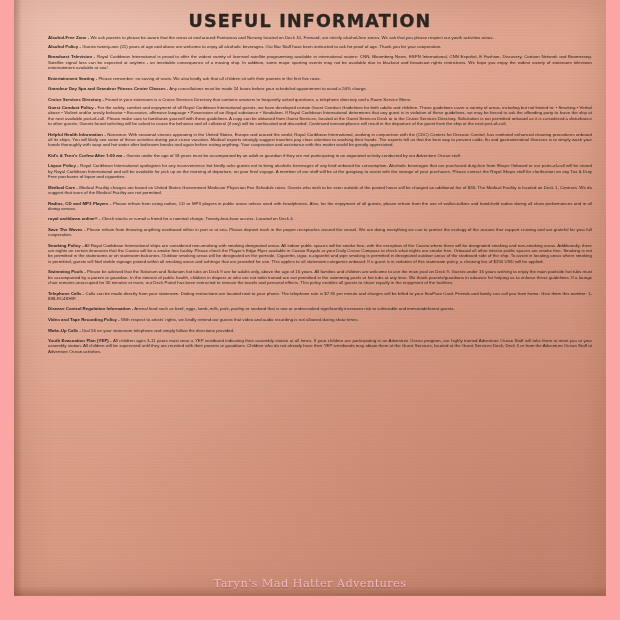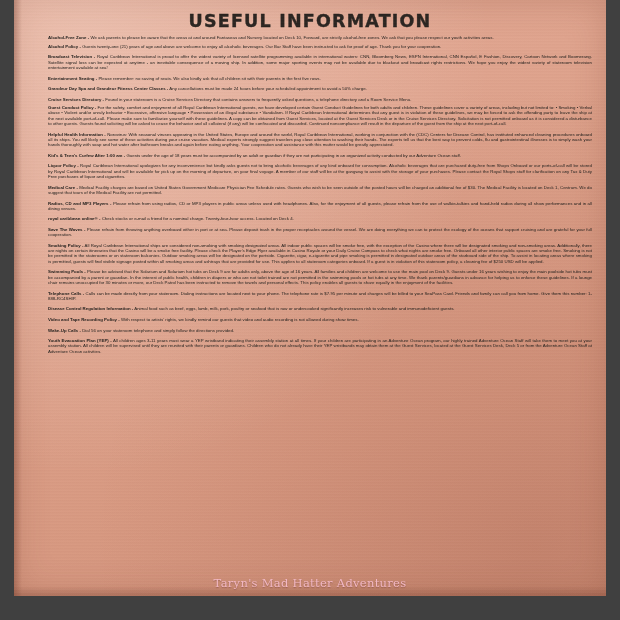--- a/index.html
+++ b/index.html
@@ -5,21 +5,21 @@
   html, body {
     margin: 0;
     padding: 0;
     background: #d8cfc2;
   }
   .page {
     position: relative;
     width: 620px;
     height: 620px;
     overflow: hidden;
-    background: #404040;
+    background: #fca5a5;
     font-family: "Liberation Sans", sans-serif;
   }
   .paper {
     position: absolute;
     left: 14px;
     top: 0px;
     width: 592px;
     height: 596px;
     background: linear-gradient(160deg, #e3a994 0%, #dfa38d 30%, #d79880 70%, #cf8f78 100%);
     box-shadow: inset 0 0 34px rgba(120,60,40,0.25);

